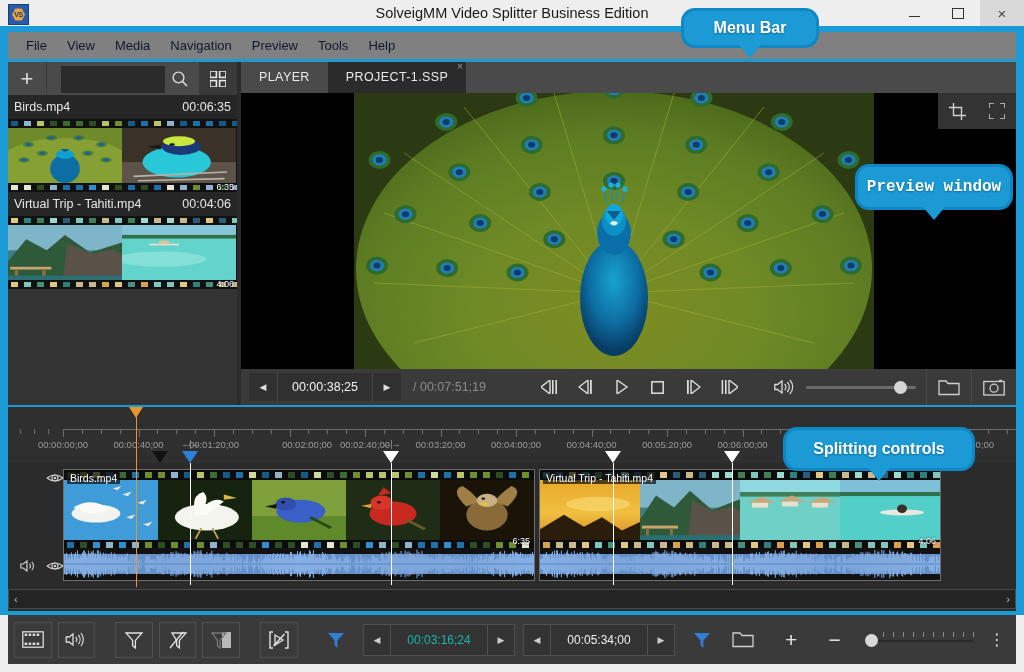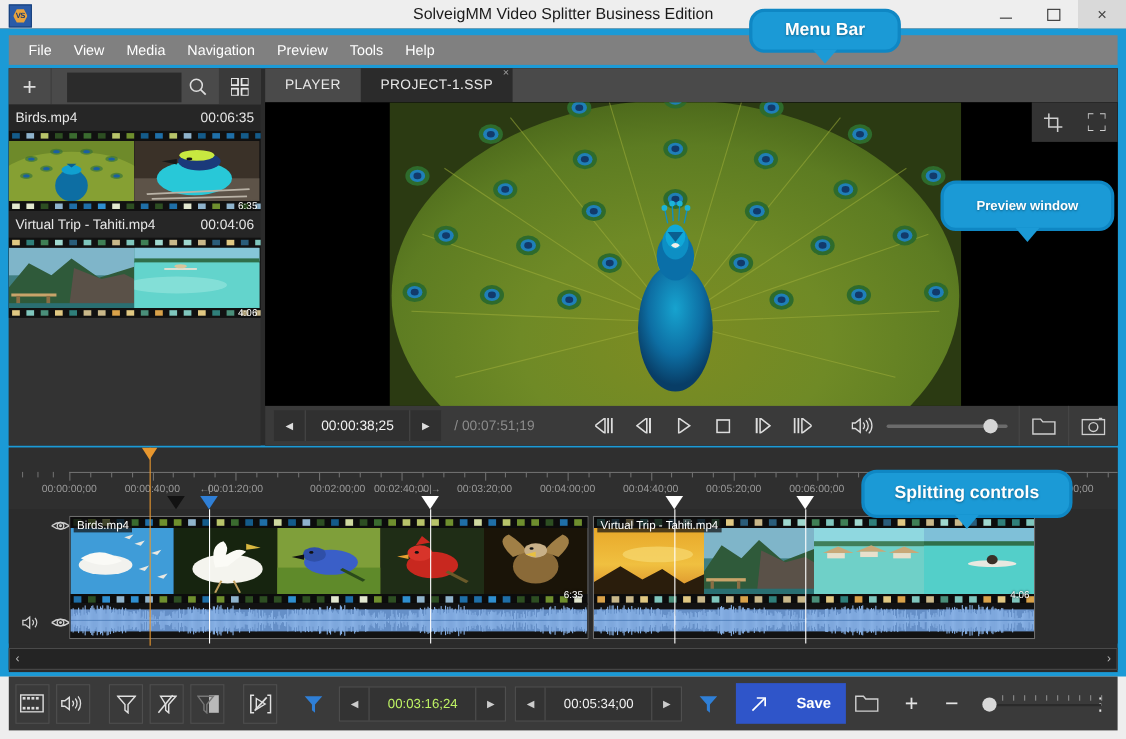--- a/index.html
+++ b/index.html
@@ -24,21 +24,21 @@
   .min-g{width:11px;height:1px;background:#333;margin-top:7px;}
   .max-g{width:10px;height:9px;border:1px solid #333;}
   .close-g{font-size:15px;color:#444;line-height:1;}
 
   
   .blueframe{position:absolute;left:0;top:26px;width:1024px;height:646px;background:#1b9ad6;}
 
   
   .menubar{position:absolute;left:8px;top:32px;width:1008px;height:27px;background:#808080;
            display:flex;align-items:center;padding-left:8px;box-sizing:border-box;}
-  .menuitem{font-size:13px;color:#ffffff;padding:3px 10px;}
+  .menuitem{font-size:13px;color:#0f172a;padding:3px 10px;}
 
   
   .workarea{position:absolute;left:8px;top:62px;width:1008px;height:343px;background:#2b2b2b;}
 
   
   .media-panel{position:absolute;left:0;top:0;width:229px;height:343px;background:#333333;}
   .media-toolbar{position:absolute;left:0;top:0;width:229px;height:33px;background:#4a4a4a;display:flex;}
   .mt-btn{width:38px;height:33px;display:flex;align-items:center;justify-content:center;}
   .mt-plus{font-size:22px;color:#ddd;font-weight:300;line-height:1;}
   .media-search{position:absolute;left:53px;top:4px;width:100px;height:25px;background:#2b2b2b;border:none;}
@@ -127,21 +127,21 @@
   .zs-knob{position:absolute;left:0;top:4px;width:13px;height:13px;border-radius:50%;background:#d8d8d8;}
   .zs-tick{position:absolute;top:2px;width:1px;height:5px;background:#8b8b8b;}
 
   
   .callout{position:absolute;background:#1b9ad6;border:3px solid #0f87c4;border-radius:14px;
         color:#fff;font-weight:bold;display:flex;align-items:center;justify-content:center;
         text-shadow:0 1px 2px rgba(0,0,0,.35);z-index:60;}
   .callout:after{content:"";position:absolute;bottom:-13px;left:50%;margin-left:-11px;width:0;height:0;
         border-left:11px solid transparent;border-right:11px solid transparent;border-top:13px solid #1b9ad6;}
   .callout.c-menu{left:681px;top:8px;width:132px;height:34px;font-size:16px;}
-  .callout.c-prev{left:855px;top:164px;width:152px;height:40px;font-size:12px;}
+  .callout.c-prev{left:855px;top:164px;width:152px;height:40px;font-size:16px;font-family:Liberation Mono, monospace;}
   .callout.c-media{left:45px;top:320px;width:125px;height:48px;font-size:17px;}
   .callout.c-split{left:783px;top:427px;width:186px;height:38px;font-size:16px;}
 </style>
 </head>
 <body>
 
 <div id="app">
 
   <div class="titlebar">
     <div class="vs-logo">
@@ -2000,43 +2000,34 @@
       </div>
       <div class="bb-gap"></div>
       <div class="bb-btn" style="border:none;">
         <svg class="icon-svg" width="18" height="18" viewBox="0 0 18 18">
             <path d="M1 2 H17 L10.4 9.4 V17 L7.6 14.6 V9.4 Z" fill="#2f7fd6"></path>
           </svg>
       </div>
 
       <div class="tcs">
         <div class="a">◀</div>
-        <div class="v" style="color:#bef264;">00:03:16;24</div>
+        <div class="v" style="color:#14b8a6;">00:03:16;24</div>
         <div class="a">▶</div>
       </div>
       <div class="tcs">
         <div class="a">◀</div>
         <div class="v" style="color:#f0f0f0;">00:05:34;00</div>
         <div class="a">▶</div>
       </div>
       <div class="bb-btn" style="border:none;margin-left:8px;">
         <svg class="icon-svg" width="18" height="18" viewBox="0 0 18 18">
             <path d="M1 2 H17 L10.4 9.4 V17 L7.6 14.6 V9.4 Z" fill="#2f7fd6"></path>
           </svg>
       </div>
 
-      <div class="save-btn">
-        <span style="display:flex;">
-          <svg class="icon-svg" width="16" height="16" viewBox="0 0 16 16">
-            <path d="M2 14 L13 3" stroke="#fff" stroke-width="1.5" fill="none"></path>
-            <path d="M6 2.5 H13.6 V10" stroke="#fff" stroke-width="1.5" fill="none"></path>
-          </svg>
-        </span>
-        <span>Save</span>
-      </div>
 
       <div class="bb-btn" style="border:none;margin-left:4px;">
         <svg class="icon-svg" width="22" height="17" viewBox="0 0 22 17">
             <path d="M1 15.5 V2 H8 L10 4.5 H21 V15.5 Z" fill="none" stroke="#cfcfcf" stroke-width="1.3"></path>
           </svg>
       </div>
 
       <div class="bb-btn" style="border:none;margin-left:10px;color:#e3e3e3;font-size:21px;font-weight:300;">+</div>
       <div class="bb-btn" style="border:none;color:#e3e3e3;font-size:21px;font-weight:300;">−</div>
 

